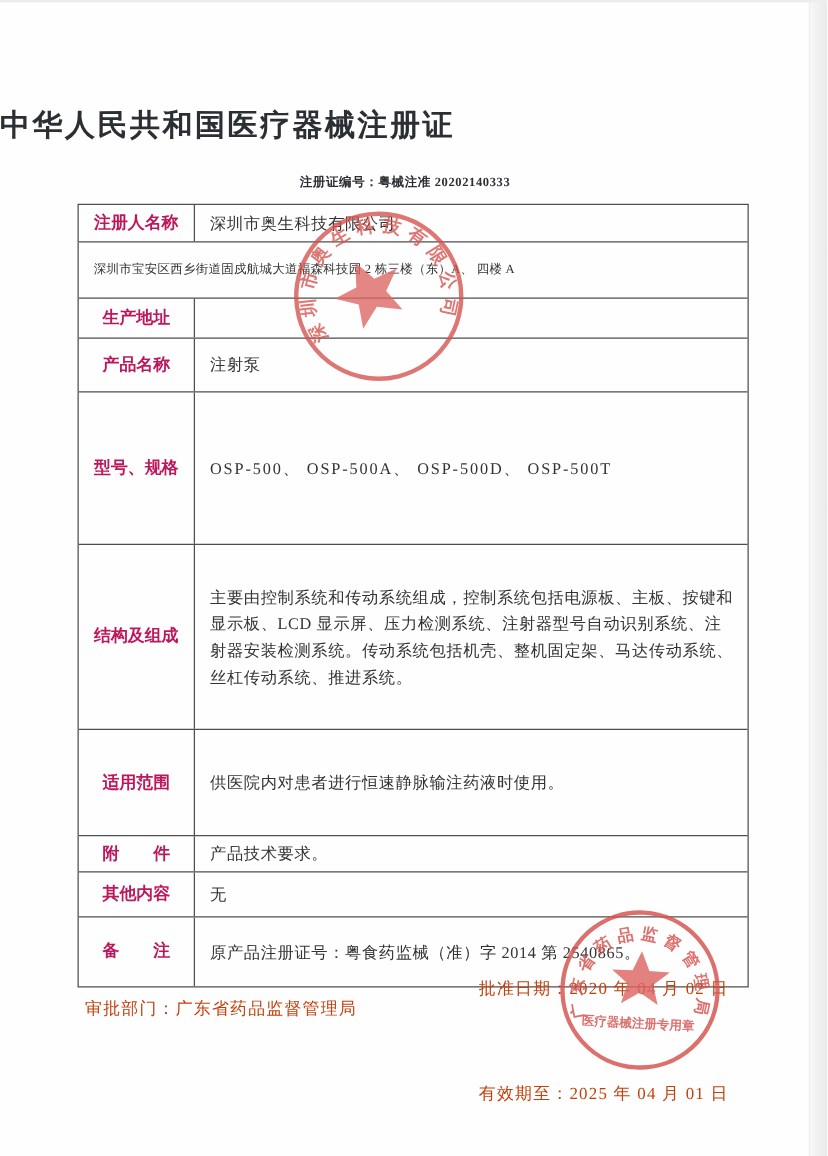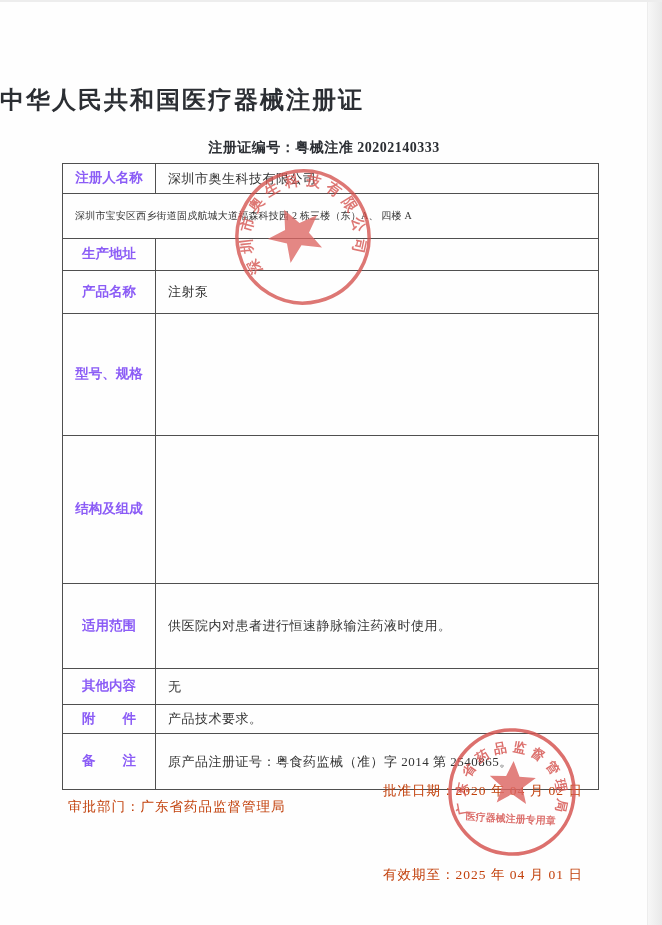--- a/index.html
+++ b/index.html
@@ -22,36 +22,36 @@
   }
 
   .title{
     position:absolute;top:84px;left:0;width:648px;
     text-align:left;
     font-size:24px;font-weight:bold;letter-spacing:2px;color:#2b2e33;
   }
   .subtitle{
     position:absolute;top:139px;left:0;width:648px;
     text-align:center;
-    font-size:14px;font-weight:bold;color:#2b2e33;letter-spacing:0.5px;
+    font-size:10px;font-weight:bold;color:#2b2e33;letter-spacing:0.5px;
   }
 
   .crt-table{
     position:absolute;left:62px;top:163px;width:537px;
     border:1px solid #4f4f4f;
     box-sizing:border-box;
     background:transparent;
   }
   .row{display:flex;box-sizing:border-box;border-bottom:1px solid #4f4f4f;}
   .row:last-child{border-bottom:none;}
   .cell-label{
     width:93px;flex:0 0 93px;
     border-right:1px solid #4f4f4f;
     display:flex;align-items:center;justify-content:center;
-    font-weight:bold;font-size:13.5px;color:#8b5cf6;
+    font-weight:bold;font-size:13.5px;color:#be185d;
     text-align:center;line-height:1.4;
     box-sizing:border-box;padding:2px 3px;
   }
   .cell-value{
     flex:1;display:flex;align-items:center;
     padding:3px 10px 3px 12px;
     font-size:13px;color:#333;line-height:1.65;
     box-sizing:border-box;letter-spacing:0.5px;
   }
   .fs-sm .cell-value{font-size:10px;letter-spacing:0.2px;}
@@ -90,35 +90,37 @@
     </div>
     <div class="row h32 fs-sm">
       <div class="cell-label">生产地址</div>
     </div>
     <div class="row h43">
       <div class="cell-label">产品名称</div>
       <div class="cell-value">注射泵</div>
     </div>
     <div class="row h122 ls-wide">
       <div class="cell-label">型号、规格</div>
+      <div class="cell-value">OSP-500、 OSP-500A、 OSP-500D、 OSP-500T</div>
     </div>
     <div class="row h148">
       <div class="cell-label">结构及组成</div>
+      <div class="cell-value">主要由控制系统和传动系统组成，控制系统包括电源板、主板、按键和显示板、LCD 显示屏、压力检测系统、注射器型号自动识别系统、注射器安装检测系统。传动系统包括机壳、整机固定架、马达传动系统、丝杠传动系统、推进系统。</div>
     </div>
     <div class="row h85">
       <div class="cell-label">适用范围</div>
       <div class="cell-value">供医院内对患者进行恒速静脉输注药液时使用。</div>
     </div>
+    <div class="row h29">
+      <div class="cell-label">附　　件</div>
+      <div class="cell-value">产品技术要求。</div>
+    </div>
     <div class="row h36">
       <div class="cell-label">其他内容</div>
       <div class="cell-value">无</div>
-    </div>
-    <div class="row h29">
-      <div class="cell-label">附　　件</div>
-      <div class="cell-value">产品技术要求。</div>
     </div>
     <div class="row h55">
       <div class="cell-label">备　　注</div>
       <div class="cell-value">原产品注册证号：粤食药监械（准）字 2014 第 2540865。</div>
     </div>
   </div>
 
   <div class="footer-line f-approval"><span>审批部门：</span><span>广东省药品监督管理局</span></div>
 
   <div class="footer-line f-date"><span>批准日期：</span><span>2020 年 04 月 02 日</span></div>

